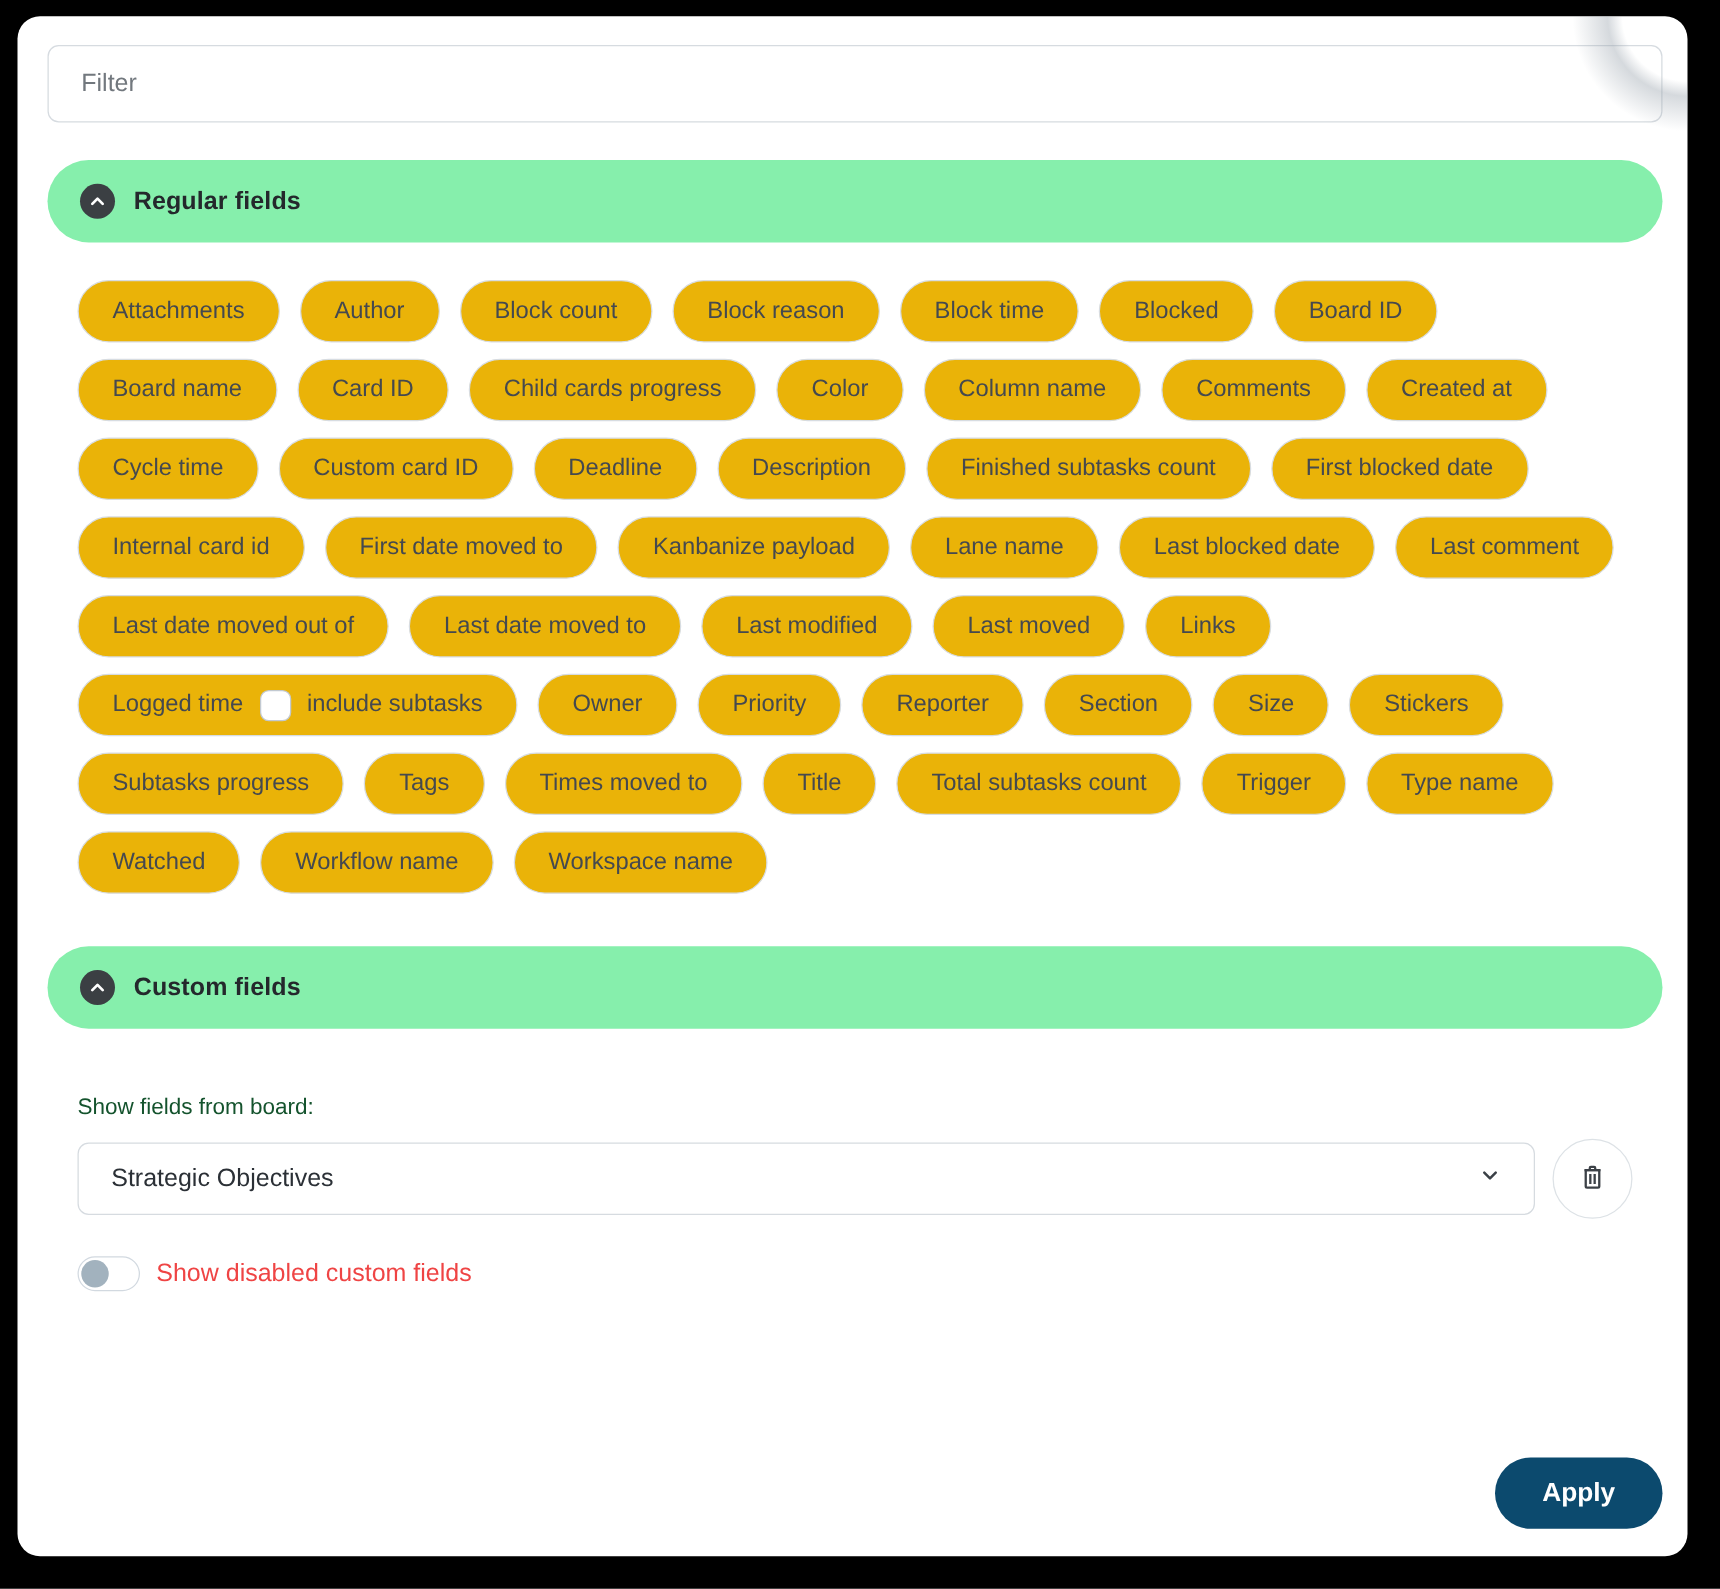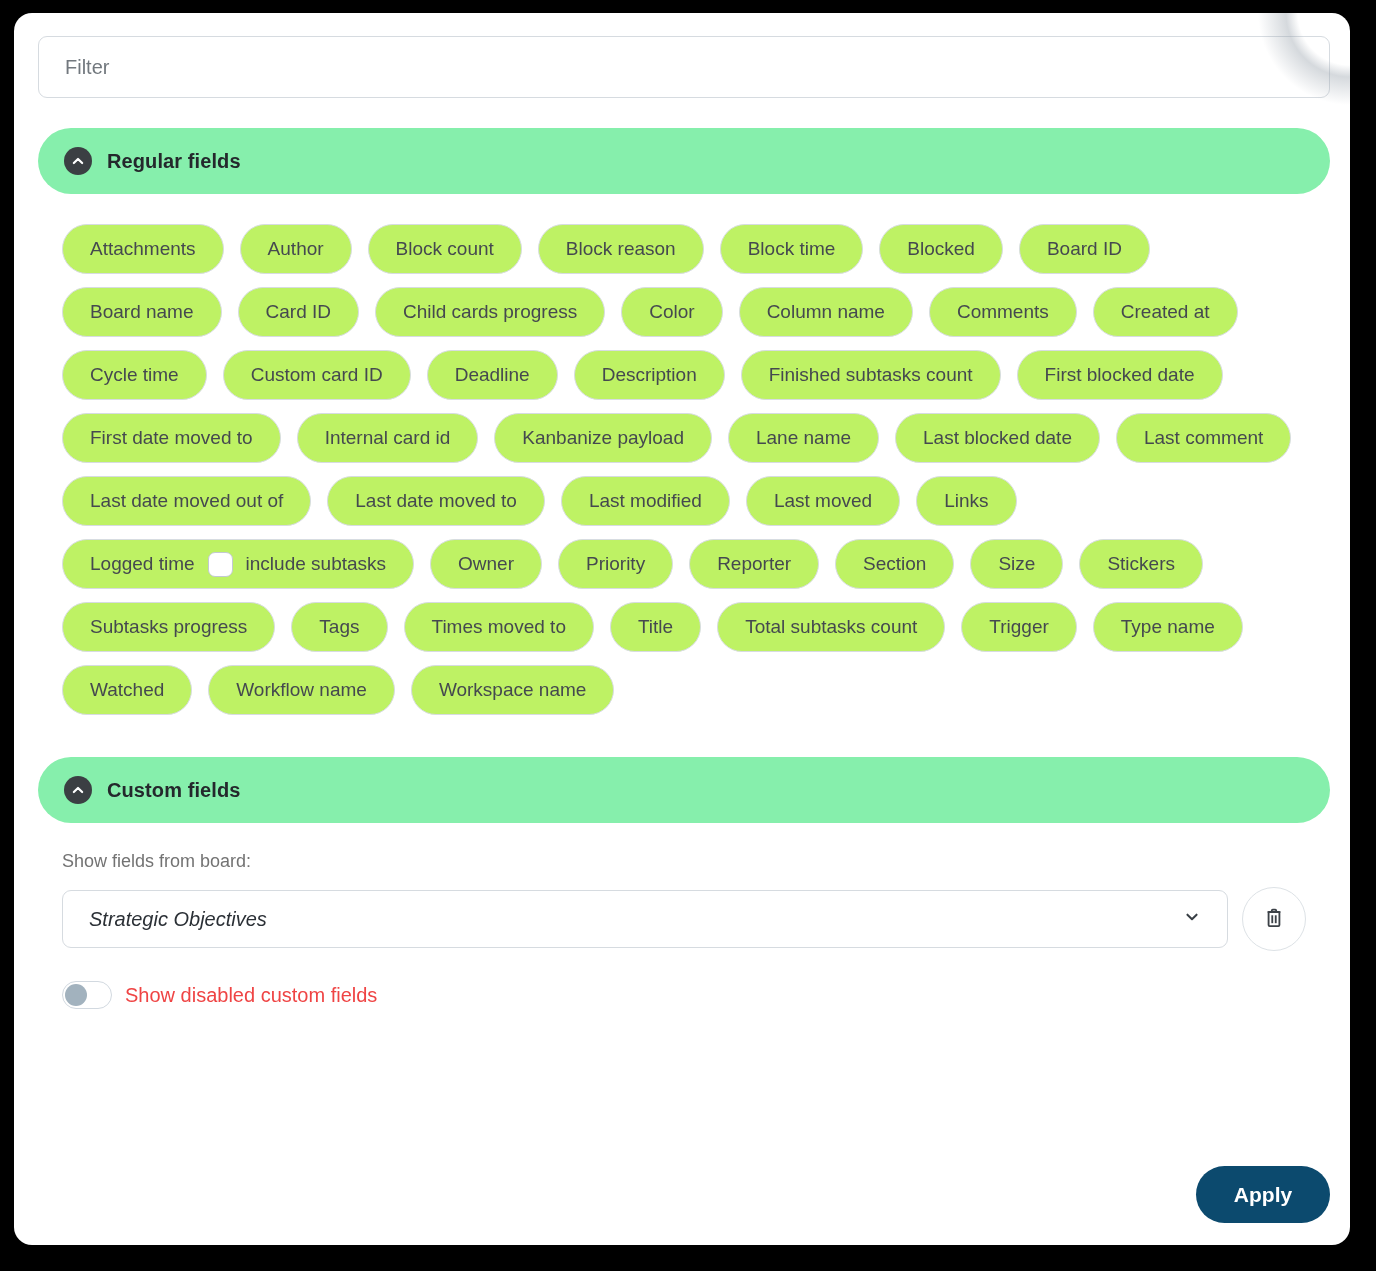--- a/index.html
+++ b/index.html
@@ -74,21 +74,21 @@
   }
 
   
   .chips {
     margin:30px 24px 12px 24px;
     display:flex;
     flex-wrap:wrap;
     gap:13px 16px;
   }
   .chip {
-    background:#bef264;
+    background:#eab308;
     border:1px solid #d7dce1;
     border-radius:25px;
     height:50px;
     padding:0 27px;
     font-size:19px;
     color:#45494f;
     font-family:"Liberation Sans", sans-serif;
     display:flex;
     align-items:center;
     gap:13px;
@@ -101,30 +101,29 @@
     border:1px solid #c2c9d1;
     border-radius:7px;
     background:#fff;
     display:inline-block;
     box-sizing:border-box;
   }
 
   
   .custom-content { padding:0 24px; }
   .board-label {
-    margin-top:28px;
+    margin-top:52px;
     font-size:18px;
-    color:#737373;
+    color:#14532d;
   }
   .select-row {
     margin-top:15px;
     display:flex;
     align-items:center;
     gap:14px;
-    font-style:italic;
   }
   .board-select {
     flex:1;
     height:58px;
     border:1px solid #d6dbe0;
     border-radius:9px;
     display:flex;
     align-items:center;
     padding:0 26px;
     font-size:20px;
@@ -268,24 +267,24 @@
       <button class="chip">
         <span>Description</span>
       </button>
       <button class="chip">
         <span>Finished subtasks count</span>
       </button>
       <button class="chip">
         <span>First blocked date</span>
       </button>
       <button class="chip">
+        <span>Internal card id</span>
+      </button>
+      <button class="chip">
         <span>First date moved to</span>
-      </button>
-      <button class="chip">
-        <span>Internal card id</span>
       </button>
       <button class="chip">
         <span>Kanbanize payload</span>
       </button>
       <button class="chip">
         <span>Lane name</span>
       </button>
       <button class="chip">
         <span>Last blocked date</span>
       </button>

